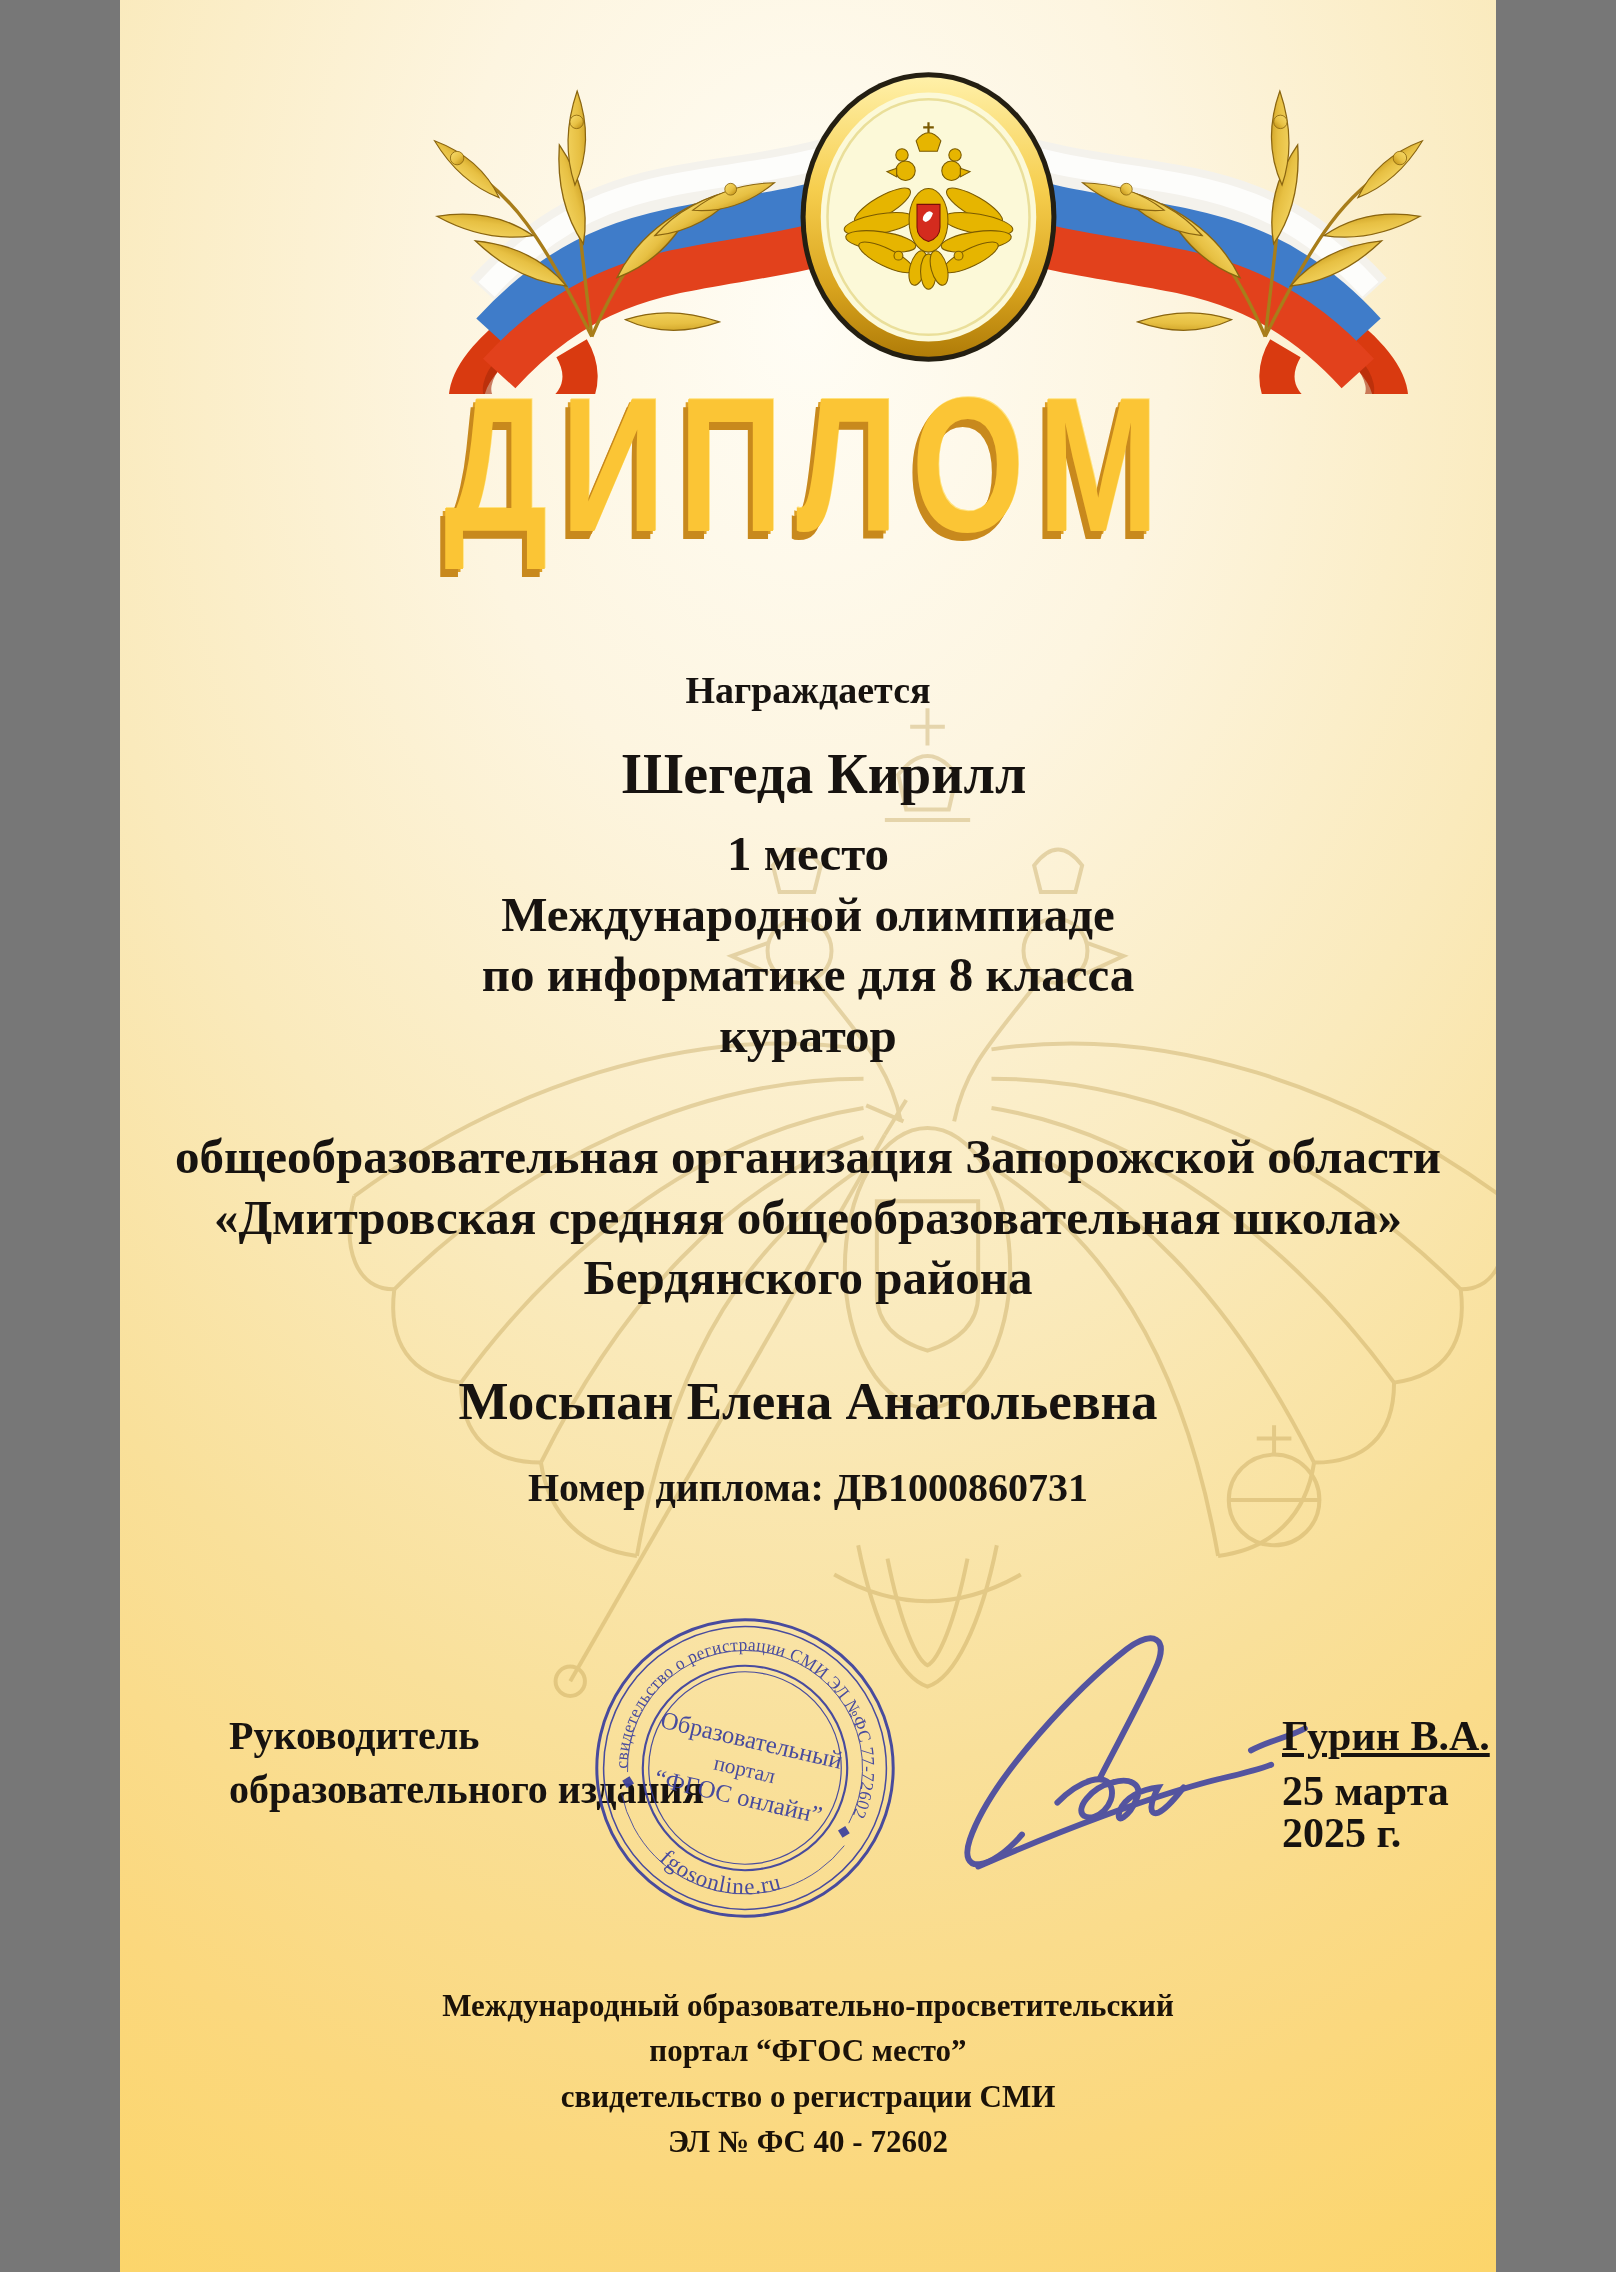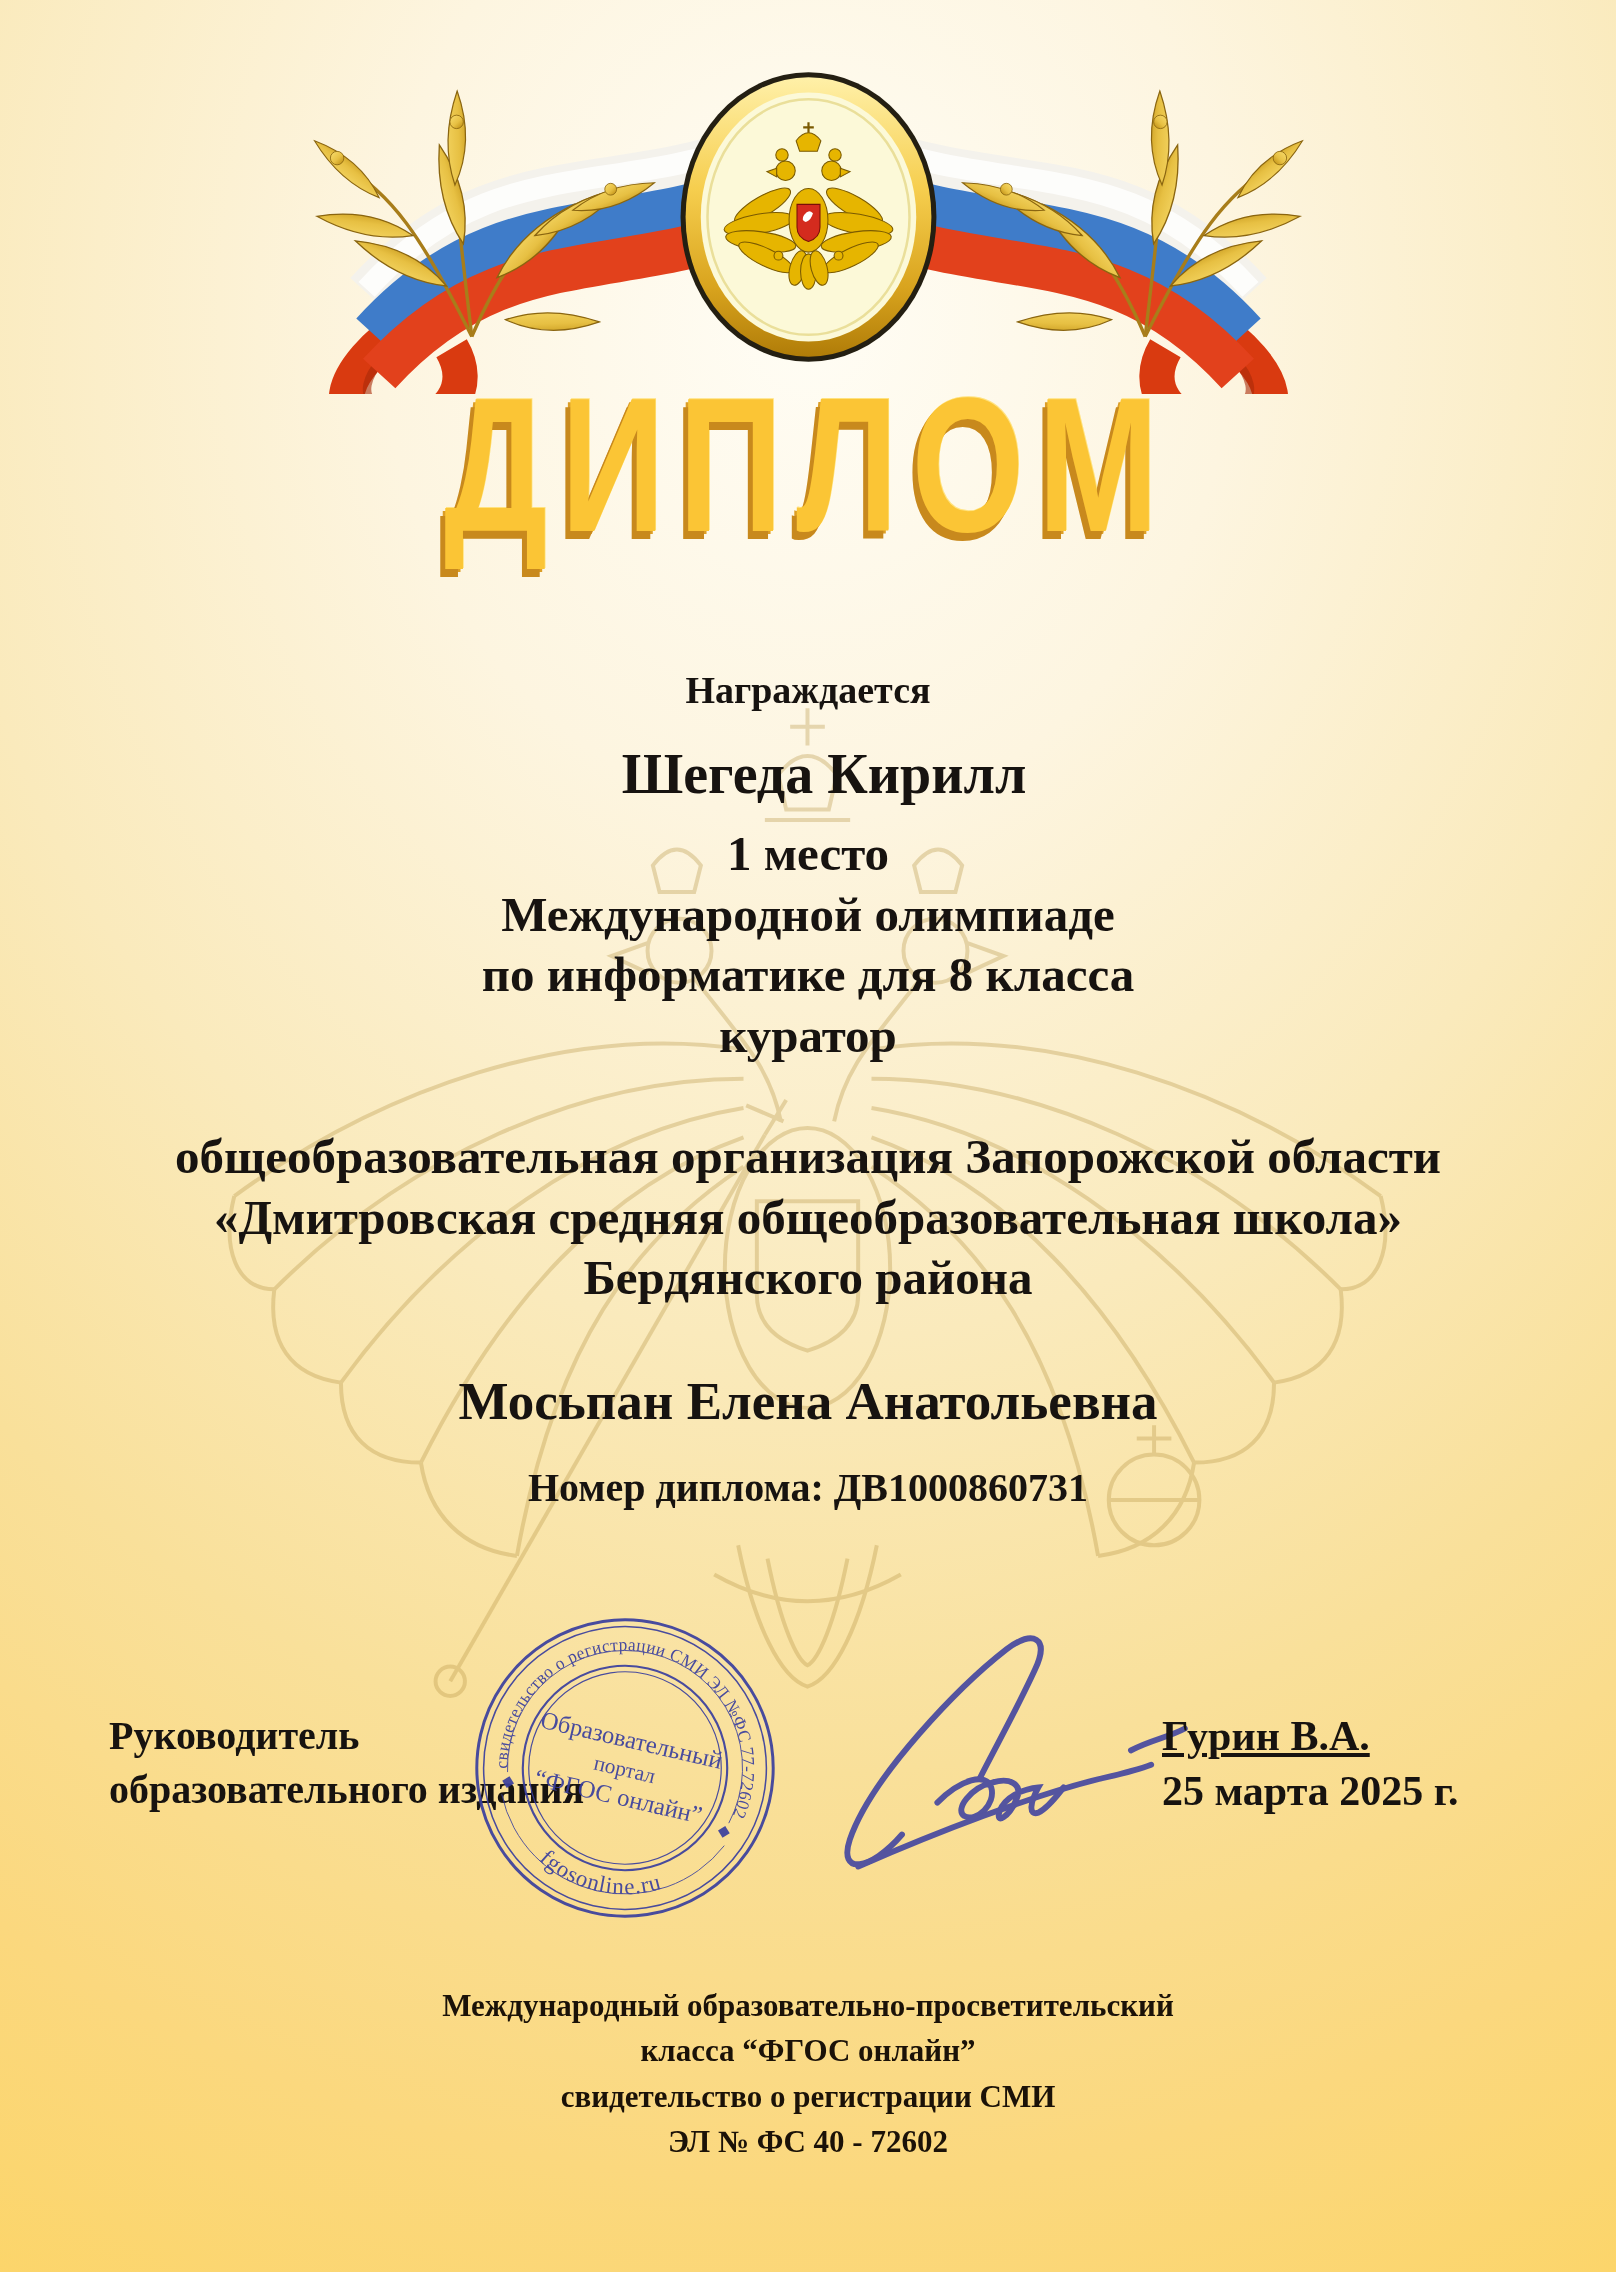--- a/index.html
+++ b/index.html
@@ -1,17 +1,17 @@
 <!DOCTYPE html>
 <html style="font-size:13.5px"><head>
 <meta charset="utf-8">
 <style>
   html,body{margin:0;padding:0;background:#777;}
   .page{
-    position:relative;width:1616px;height:2273px;margin:0 auto;overflow:hidden;
+    position:relative;width:1376px;height:2273px;margin:0 auto;overflow:hidden;
     font-family:"Liberation Serif",serif;
     background:radial-gradient(ellipse 120% 100% at 50% 14%,
       #fffdf5 0%, #fdf5e0 22%, #faeabc 45%, #f9e09a 64%, #fbd87e 82%, #fcd464 100%);
   }
   svg{position:absolute;display:block;}
   .watermark{left:141px;top:689px;width:1333px;height:1086px;opacity:.34;}
   .header-art{left:194px;top:40px;width:1229px;height:354px;}
   .title{
     position:absolute;left:0;right:0;top:370px;text-align:center;
     font-family:"Liberation Sans",sans-serif;font-weight:bold;
@@ -209,19 +209,19 @@
     <path d="M138 224 C166 196 196 188 202 206 C208 226 184 248 170 240 C158 232 178 206 204 200 C224 194 240 202 232 220 C224 240 206 252 212 234 C218 218 238 208 258 206 C248 224 246 240 258 236 C270 230 280 216 288 206"></path>
     <path d="M44 300 C140 258 250 216 330 196 C356 190 374 186 392 179"></path>
     <path d="M368 162 C390 150 414 146 432 136"></path>
   </svg>
 
   <div class="signer">Гурин В.А.</div>
   <div class="sign-date">25 марта 2025 г.</div>
 
   <div class="footer">
     <div>Международный образовательно-просветительский</div>
-    <div>класса “ФГОС онлайн”</div>
+    <div>портал “ФГОС место”</div>
     <div>свидетельство о регистрации СМИ</div>
     <div>ЭЛ № ФС 40 - 72602</div>
   </div>
 
 </div>
 
 
 </body></html>

